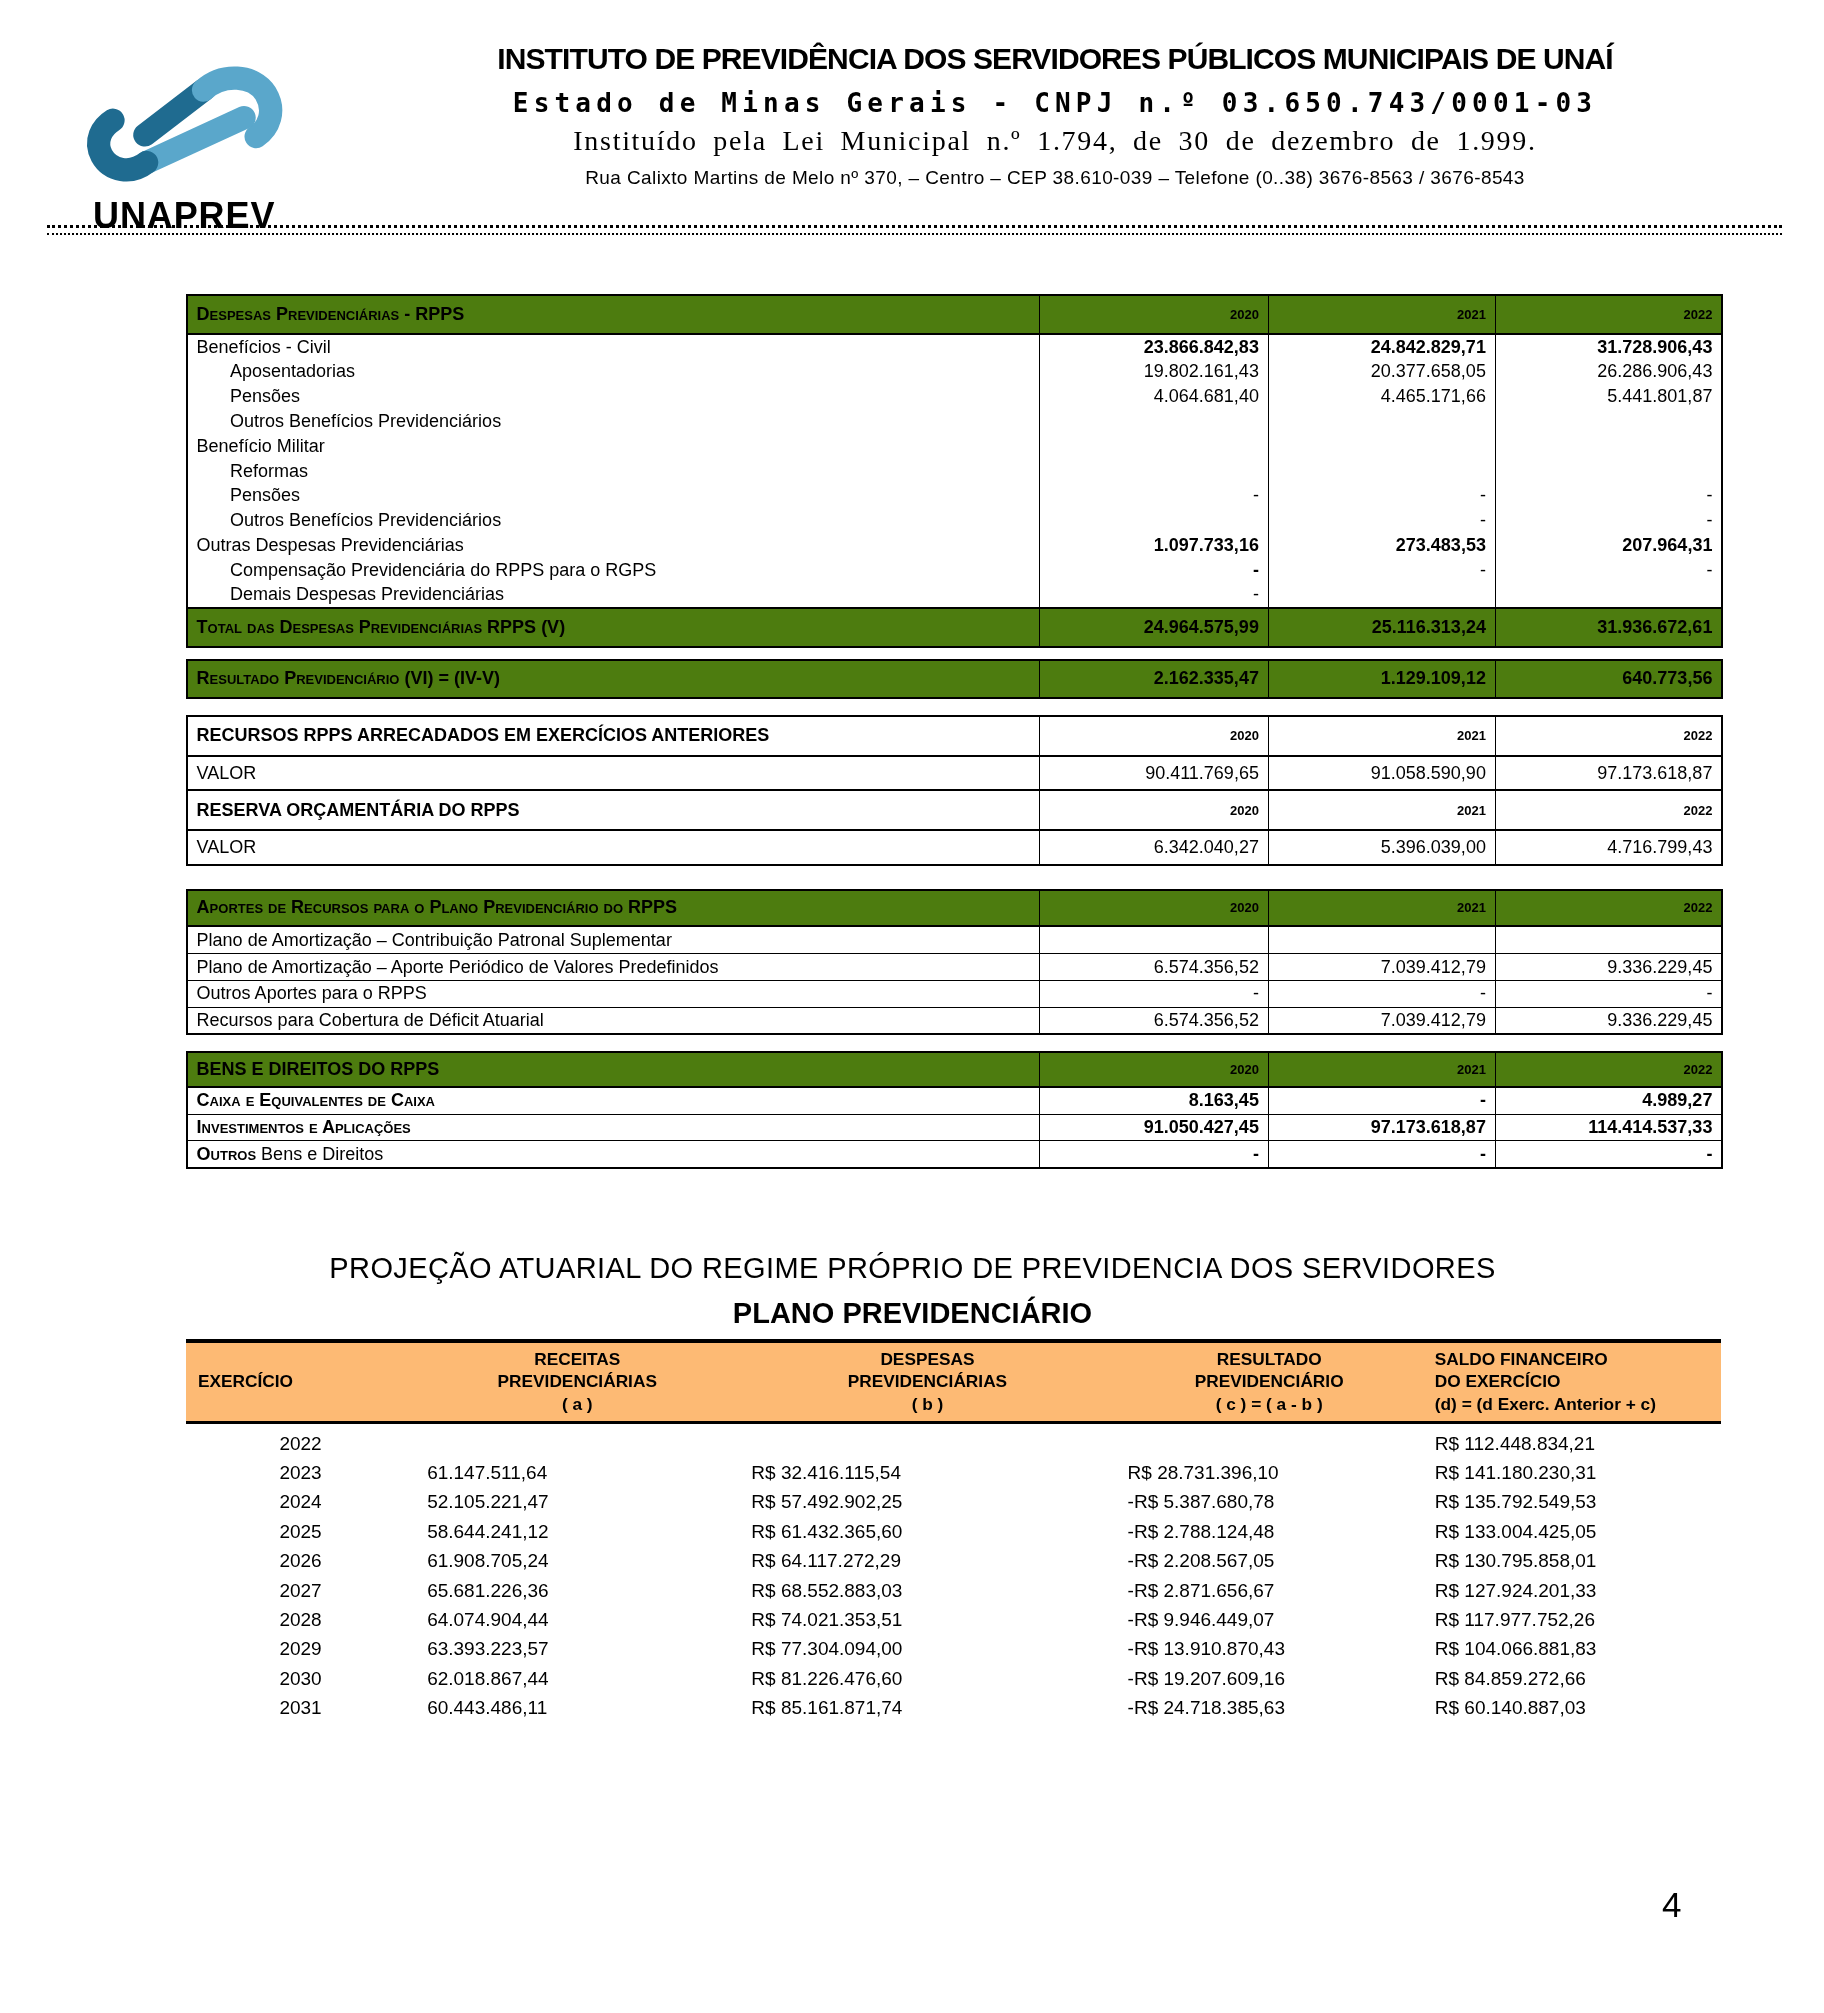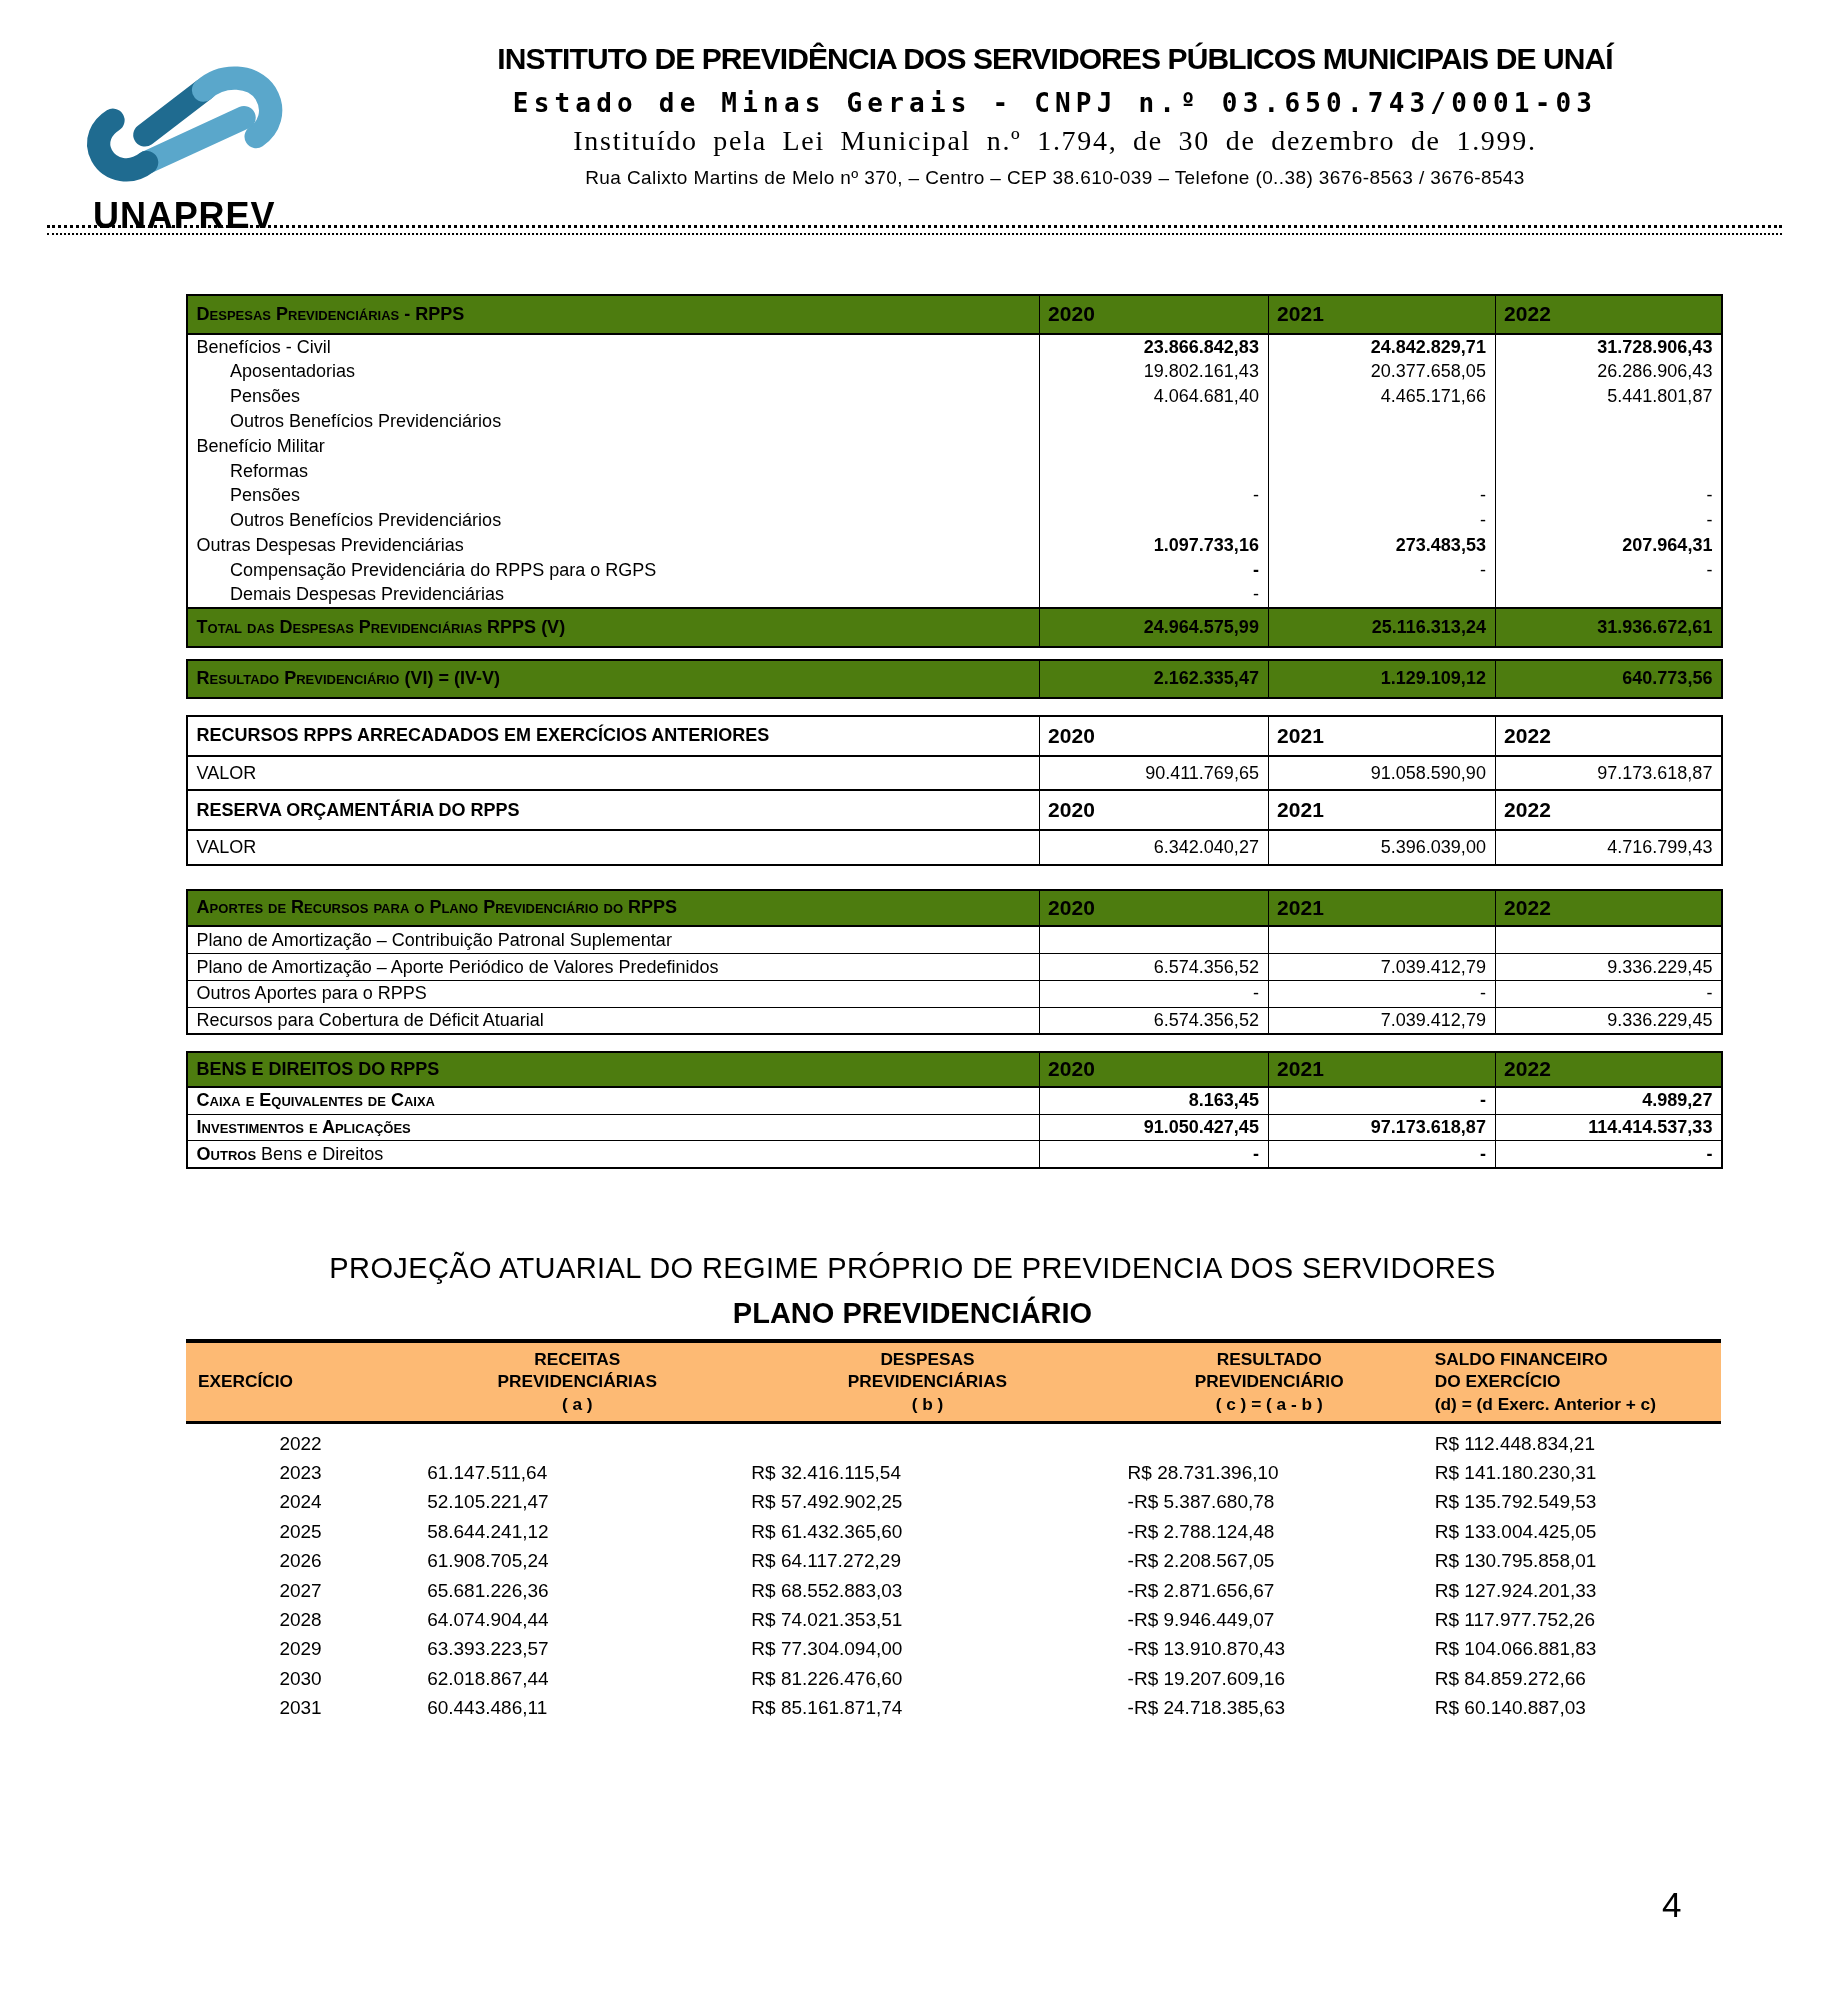--- a/index.html
+++ b/index.html
@@ -15,21 +15,21 @@
   .ht1{font-size:30px;font-weight:bold;letter-spacing:-0.9px;white-space:nowrap;}
   .ht2{font-family:"DejaVu Sans Mono",monospace;font-weight:bold;font-size:26px;letter-spacing:5.2px;margin-top:12px;white-space:nowrap;}
   .ht3{font-family:"Liberation Serif",serif;font-size:28px;letter-spacing:1.7px;word-spacing:7px;margin-top:7px;white-space:nowrap;}
   .ht4{font-size:19px;letter-spacing:0.4px;margin-top:10.4px;white-space:nowrap;}
   .dotted-sep{position:absolute;left:47px;right:43px;top:225px;height:5.2px;
     border-top:3.5px dotted #000;border-bottom:2.6px dotted #000;}
   
   table{border-collapse:collapse;table-layout:fixed;margin-left:186px;width:1535px;font-size:18px;}
   td{padding:0.9px 8.6px;overflow:hidden;white-space:nowrap;}
   .num{text-align:right;}
-  .yr{text-align:left;font-weight:bold;font-size:21px;}
+  .yr{text-align:right;font-weight:bold;font-size:13px;}
   .gray{background:#4d7c0f;margin-top:32px;}
   .sc{font-variant:small-caps;font-weight:bold;}
   .b{font-weight:bold;}
   .ind1{padding-left:42px;}
   
   .t1{border:2.6px solid #000;margin-top:61px;}
   .t1 td{border-left:1.7px solid #000;border-right:1.7px solid #000;}
   .t1 tr.hd td{border-bottom:2.6px solid #000;height:35px;}
   .t1 tr.data td{height:23px;}
   .t1 tr.total td{border-top:2.6px solid #000;height:35px;}

